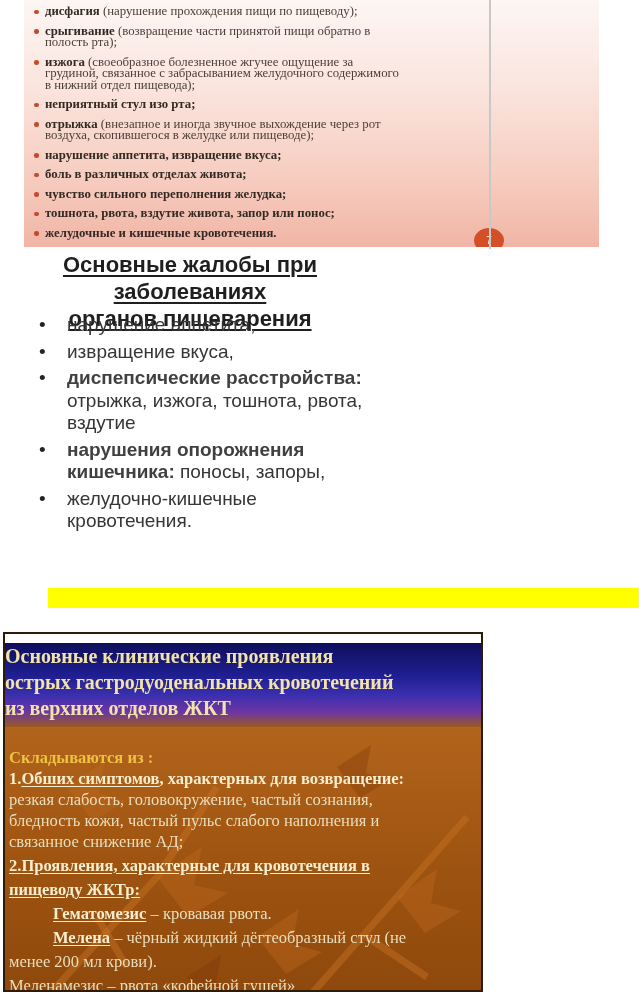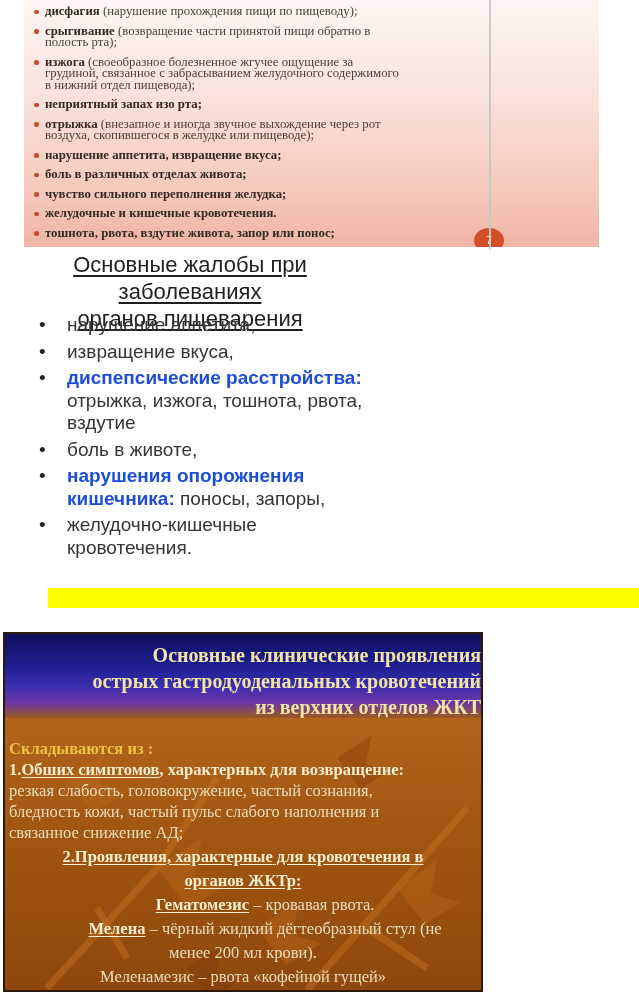--- a/index.html
+++ b/index.html
@@ -29,99 +29,98 @@
   }
   .page-num-circle{
     position:absolute;left:450px;top:228px;width:30px;height:25px;border-radius:50%;
     background:#d34f27;color:#ffffff;font-size:10px;line-height:25px;text-align:center;
     font-family:"Liberation Sans",sans-serif;
   }
 
   
   .mid-heading{
     position:absolute;left:0;top:251px;width:380px;text-align:center;
-    font-family:"Liberation Sans",sans-serif;font-weight:normal;font-size:22px;
+    font-family:"Liberation Sans",sans-serif;font-weight:bold;font-size:22px;
     line-height:27px;color:#1f1f1f;
   }
   .mid-heading .hline{display:block;text-decoration:underline;text-decoration-thickness:2px;text-underline-offset:3px;}
   .mid-list{
     position:absolute;left:27px;top:302px;width:330px;margin:12px;padding:0;list-style:none;
     font-family:"Liberation Sans",sans-serif;font-size:19px;line-height:22.5px;color:#363636;
   }
   .mid-list li{position:relative;padding-left:28px;margin-bottom:4px;white-space:pre-line;}
   .mid-list li::before{content:"\2022";position:absolute;left:0;top:0;color:#242424;}
-  .mid-lead{font-weight:bold;color:#1d4ed8;}
+  .mid-lead{font-weight:bold;color:#404040;}
 
   
   .yellow-bar{position:absolute;left:48px;top:588px;width:591px;height:20px;background:#ffff00;}
 
   
   .bottom-slide{
     position:absolute;left:3px;top:632px;width:480px;height:360px;box-sizing:border-box;
     border:2px solid #2e1b06;overflow:hidden;
   }
   .bs-header{
     height:84px;
     background:linear-gradient(180deg,#0f0f5c 0%,#1e1e90 38%,#3a2fae 62%,#6c35a5 82%,#9a5a20 100%);
-    text-align:right;padding-top:8px;box-sizing:border-box;
+    text-align:left;padding-top:0;box-sizing:border-box;margin-top:9px;
   }
   .bs-title-line{
     display:block;font-weight:bold;font-size:20px;line-height:26px;color:#f2e3a6;
   }
   .bs-body{
     position:relative;height:272px;
     background:linear-gradient(180deg,#b2641c 0%,#a05511 45%,#8e480c 100%);
     padding:20px 4px 0 4px;box-sizing:border-box;
   }
   .leaf-layer{position:absolute;left:0;top:0;width:100%;height:100%;pointer-events:none;}
   .bs-lines{position:relative;}
   .bs-line{font-size:16.5px;line-height:21px;color:#eadfbd;}
   .bs-line.ind{padding-left:44px;}
-  .bs-lines .bs-line:nth-child(n+6){margin-top:3px;text-align:center;}
+  .bs-lines .bs-line:nth-child(n+6){margin-top:3px;}
   .seg.gold{color:#eec243;font-weight:bold;}
   .seg.b{color:#f7eecd;font-weight:bold;}
   .seg.bu{color:#f7eecd;font-weight:bold;text-decoration:underline;text-underline-offset:2px;}
   .seg.r{color:#eadfbd;}
 </style>
 </head>
 <body>
 
 <div class="top-slide">
   <ul class="ts-list">
     <li class="ts-li"><span class="ts-lead">дисфагия</span><span> (нарушение прохождения пищи по пищеводу);</span></li>
     <li class="ts-li"><span class="ts-lead">срыгивание</span><span> (возвращение части принятой пищи обратно в
 полость рта);</span></li>
     <li class="ts-li"><span class="ts-lead">изжога</span><span> (своеобразное болезненное жгучее ощущение за
 грудиной, связанное с забрасыванием желудочного содержимого
 в нижний отдел пищевода);</span></li>
-    <li class="ts-li"><span class="ts-lead">неприятный запах изо рта;</span><span></span></li>
+    <li class="ts-li"><span class="ts-lead">неприятный стул изо рта;</span><span></span></li>
     <li class="ts-li"><span class="ts-lead">отрыжка</span><span> (внезапное и иногда звучное выхождение через рот
 воздуха, скопившегося в желудке или пищеводе);</span></li>
     <li class="ts-li"><span class="ts-lead">нарушение аппетита, извращение вкуса;</span><span></span></li>
     <li class="ts-li"><span class="ts-lead">боль в различных отделах живота;</span><span></span></li>
     <li class="ts-li"><span class="ts-lead">чувство сильного переполнения желудка;</span><span></span></li>
+    <li class="ts-li"><span class="ts-lead">тошнота, рвота, вздутие живота, запор или понос;</span><span></span></li>
     <li class="ts-li"><span class="ts-lead">желудочные и кишечные кровотечения.</span><span></span></li>
-    <li class="ts-li"><span class="ts-lead">тошнота, рвота, вздутие живота, запор или понос;</span><span></span></li>
   </ul>
   <div class="page-num-circle">7</div>
 </div>
 <div class="top-slide-right-line"></div>
 
 <div class="mid-heading">
   <span class="hline">Основные жалобы при заболеваниях</span>
   <span class="hline">органов пищеварения</span>
 </div>
 
 <ul class="mid-list">
   <li><span class="mid-lead"></span><span>нарушение аппетита,</span></li>
   <li><span class="mid-lead"></span><span>извращение вкуса,</span></li>
   <li><span class="mid-lead">диспепсические расстройства:</span><span>
 отрыжка, изжога, тошнота, рвота,
 вздутие</span></li>
-  <li><span class="mid-lead"></span><span>боль в животе,</span></li>
   <li><span class="mid-lead">нарушения опорожнения
 кишечника:</span><span> поносы, запоры,</span></li>
   <li><span class="mid-lead"></span><span>желудочно-кишечные кровотечения.</span></li>
 </ul>
 
 <div class="yellow-bar"></div>
 
 <div class="bottom-slide">
   <div class="bs-header">
     <span class="bs-title-line">Основные клинические проявления</span>
@@ -147,20 +146,20 @@
         <path d="M180 250 l34 -22 -5 28 24 7 -30 18 z"></path>
       </g>
     </svg>
     <div class="bs-lines">
       <div class="bs-line"><span class="seg gold">Складываются из :</span></div>
       <div class="bs-line"><span class="seg b">1.</span><span class="seg bu">Обших симптомов</span><span class="seg b">, характерных для возвращение:</span></div>
       <div class="bs-line"><span class="seg r">резкая слабость, головокружение, частый сознания,</span></div>
       <div class="bs-line"><span class="seg r">бледность кожи, частый пульс слабого наполнения и</span></div>
       <div class="bs-line"><span class="seg r">связанное снижение АД;</span></div>
       <div class="bs-line"><span class="seg bu">2.</span><span class="seg bu">Проявления, характерные для кровотечения в</span></div>
-      <div class="bs-line"><span class="seg bu">органов ЖКТр:</span></div>
+      <div class="bs-line"><span class="seg bu">пищеводу ЖКТр:</span></div>
       <div class="bs-line ind"><span class="seg bu">Гематомезис</span><span class="seg r"> – кровавая рвота.</span></div>
       <div class="bs-line ind"><span class="seg bu">Мелена</span><span class="seg r"> – чёрный жидкий  дёгтеобразный стул  (не</span></div>
       <div class="bs-line"><span class="seg r">менее 200  мл крови).</span></div>
       <div class="bs-line"><span class="seg r">Меленамезис – рвота «кофейной гущей»</span></div>
     </div>
   </div>
 </div>
 
 </body></html>

